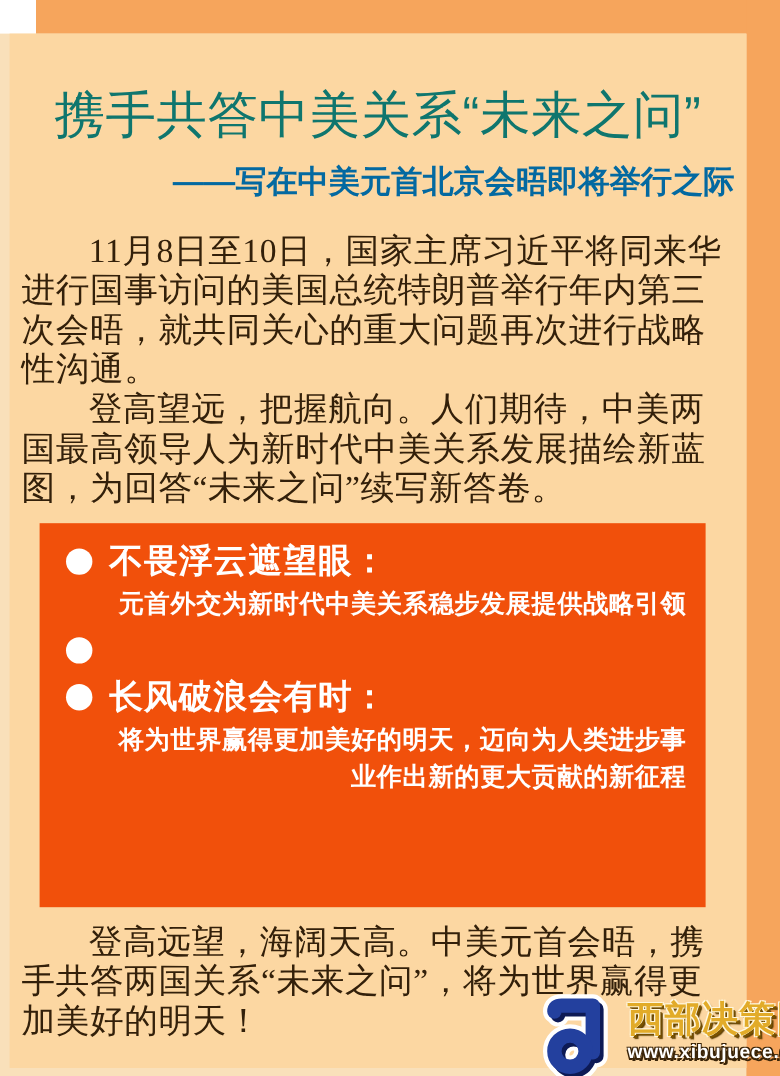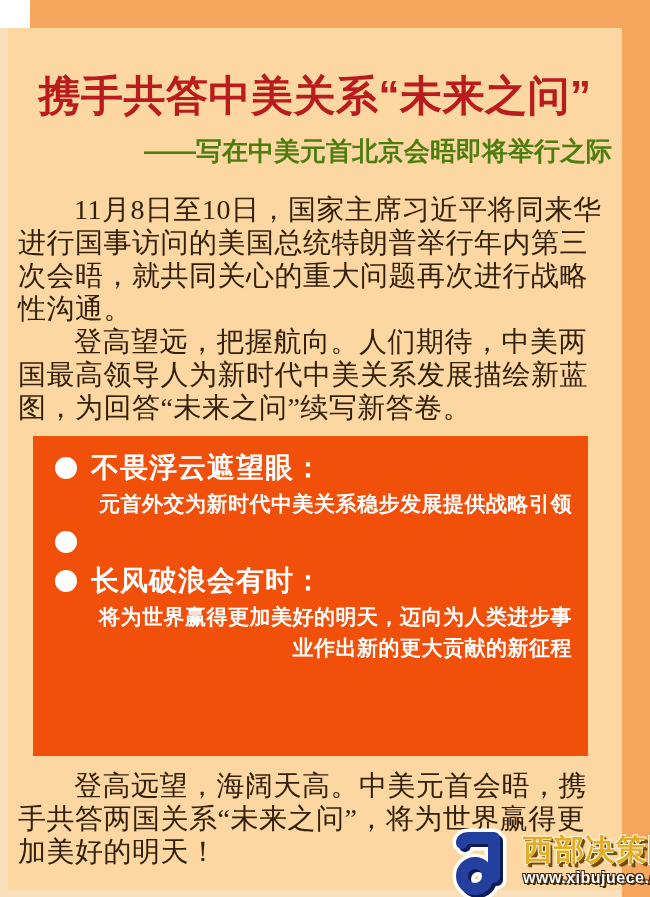--- a/index.html
+++ b/index.html
@@ -13,27 +13,27 @@
   .right-border{position:absolute;left:622px;top:0;width:28px;height:897px;background:#f6a55c;}
   .corner-white{position:absolute;left:0;top:0;width:30px;height:28px;background:#ffffff;}
   .panel{
     position:absolute;left:8px;top:28px;width:614px;height:862px;
     background:#fcd7a2;
   }
   
   .title{
     margin:44px 6px 0 6px;
     text-align:center;
-    font-size:42px;line-height:48px;font-weight:bold;color:#b91c1c;
+    font-size:42px;line-height:48px;font-weight:normal;color:#0f766e;
     letter-spacing:0.5px;white-space:nowrap;
   }
   .subtitle{
     margin:14px 10px 0 0;
     text-align:right;
-    font-size:26px;line-height:34px;font-weight:bold;color:#4d7c0f;
+    font-size:26px;line-height:34px;font-weight:bold;color:#0369a1;
   }
   
   .bodycopy{
     margin:25px 10px 0 10px;
     font-family:"Liberation Serif",serif;
     font-size:28px;line-height:33px;letter-spacing:0.5px;
     color:#33200a;
   }
   .bodycopy p{margin:0;text-indent:2em;}
   

